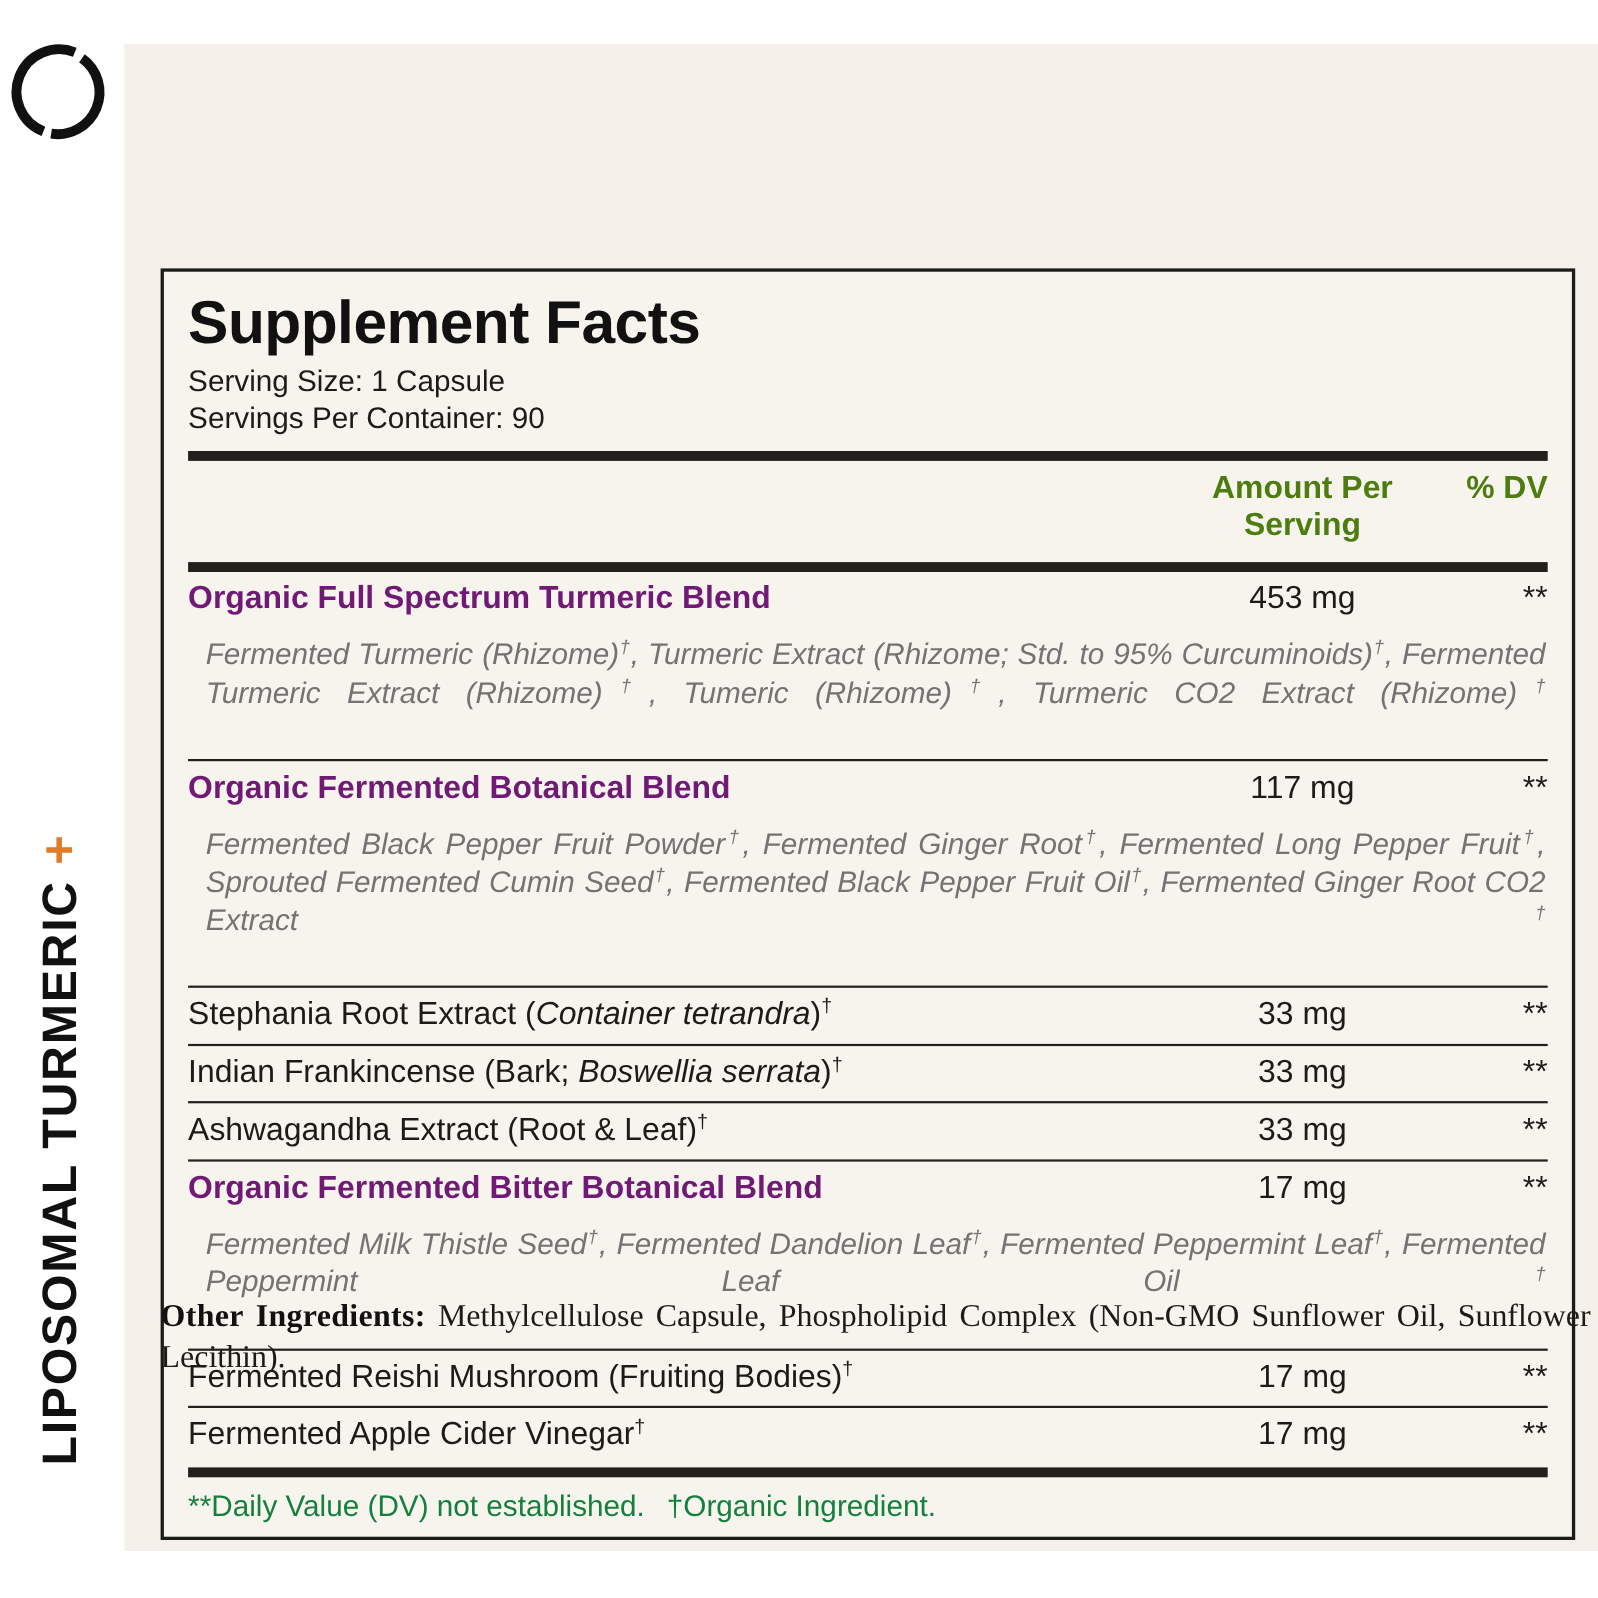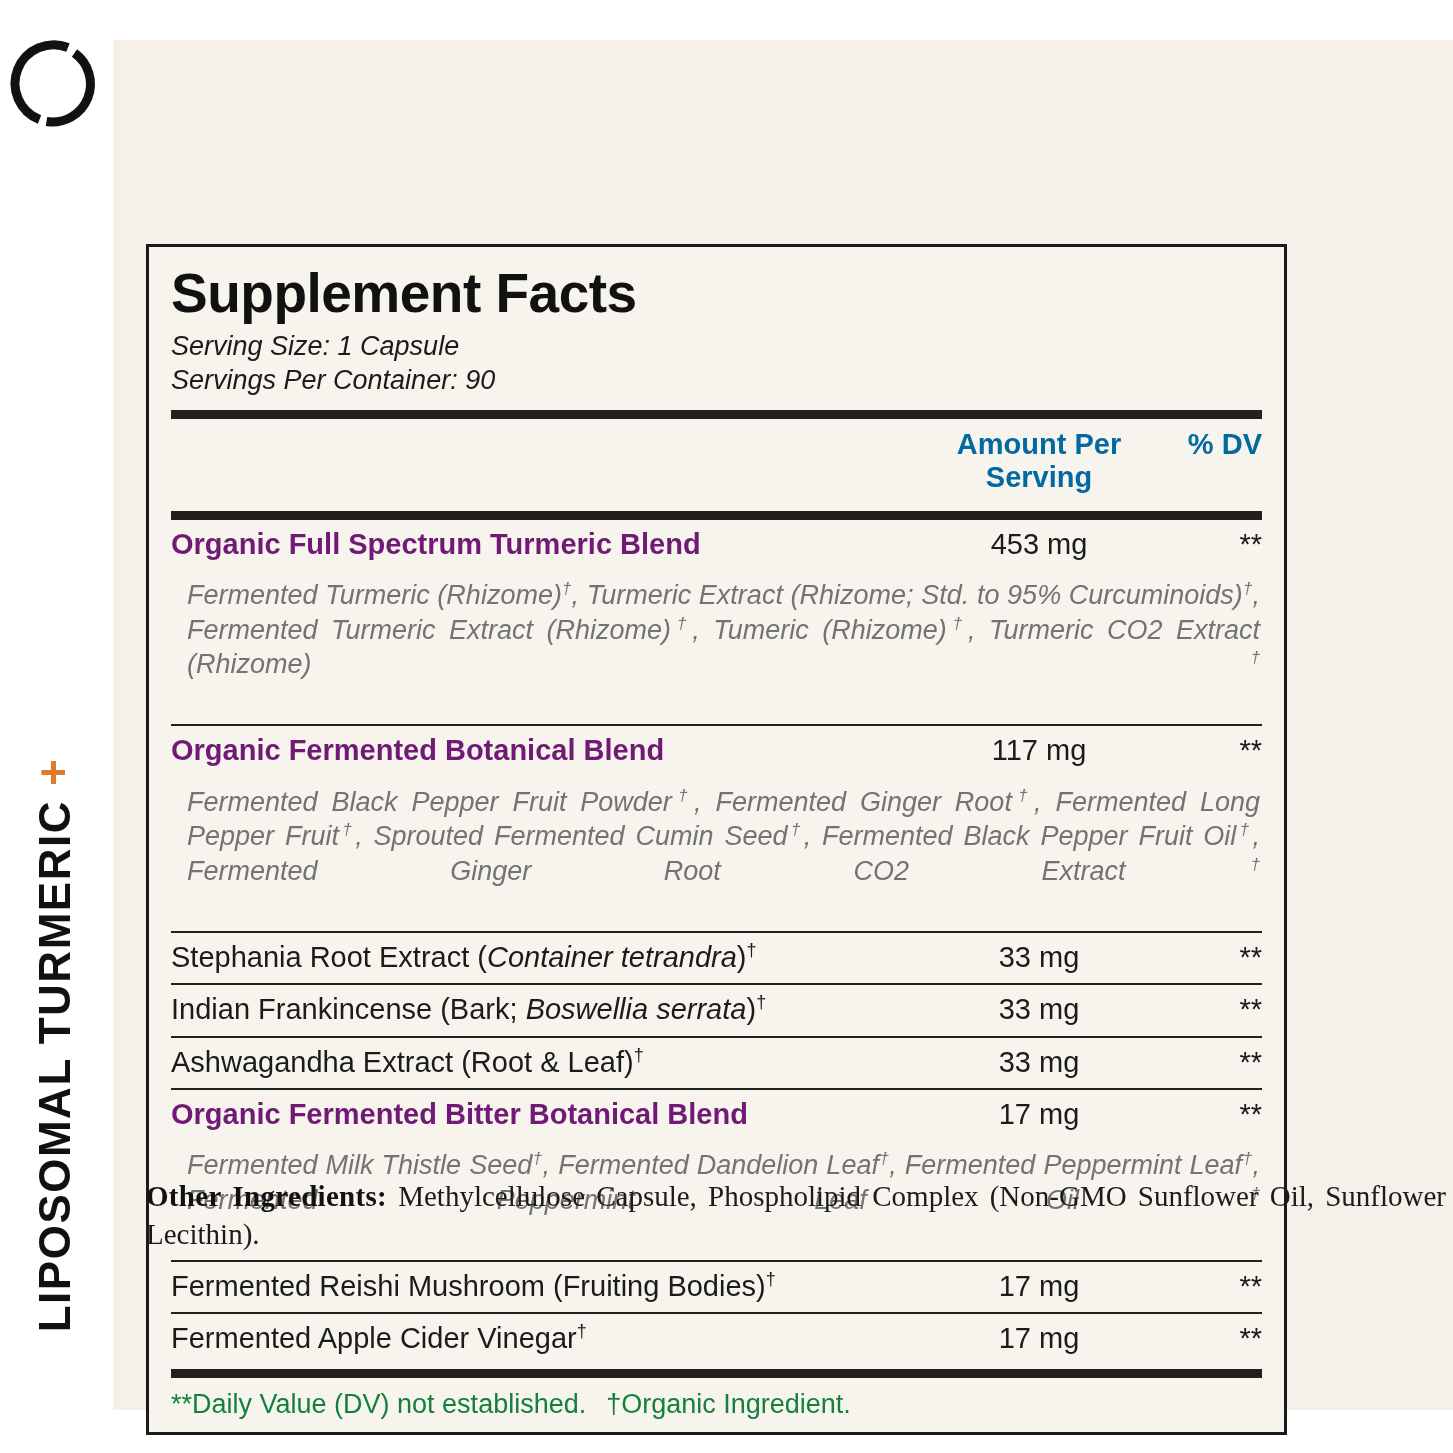--- a/index.html
+++ b/index.html
@@ -65,40 +65,39 @@
     line-height: 1;
     position: relative;
     top: -2px;
   }
 
   
   #facts-box {
     position: absolute;
     left: 146px;
     top: 244px;
-    width: 1141px;
+    width: 1286px;
     border: 3px solid #1b1b18;
     background: #f7f4ee;
     box-sizing: border-box;
     padding: 0 22px 6px 22px;
   }
 
   #facts-title {
     font-size: 55px;
     font-weight: bold;
     color: #111111;
     letter-spacing: -0.5px;
     margin: 18px 0 6px 0;
     line-height: 1.05;
   }
   .serving-line {
     font-size: 27px;
     color: #1b1b18;
     line-height: 1.28;
-    font-style: italic;
   }
 
   .bar-thick {
     height: 9px;
     background: #231f1c;
     margin: 12px 0 0 0;
   }
   .bar-thick.tight { margin-top: 10px; }
   .rule-thin {
     height: 2px;
@@ -109,21 +108,21 @@
     background: #231f1c;
     margin-top: 4px;
   }
 
   
   #col-header {
     display: flex;
     align-items: baseline;
     font-size: 29px;
     font-weight: bold;
-    color: #0369a1;
+    color: #4d7c0f;
     padding: 9px 0 7px 0;
   }
   #col-header .spacer { flex: 1; }
   .col-amount {
     width: 210px;
     text-align: center;
     flex: none;
   }
   .col-dv {
     width: 118px;

